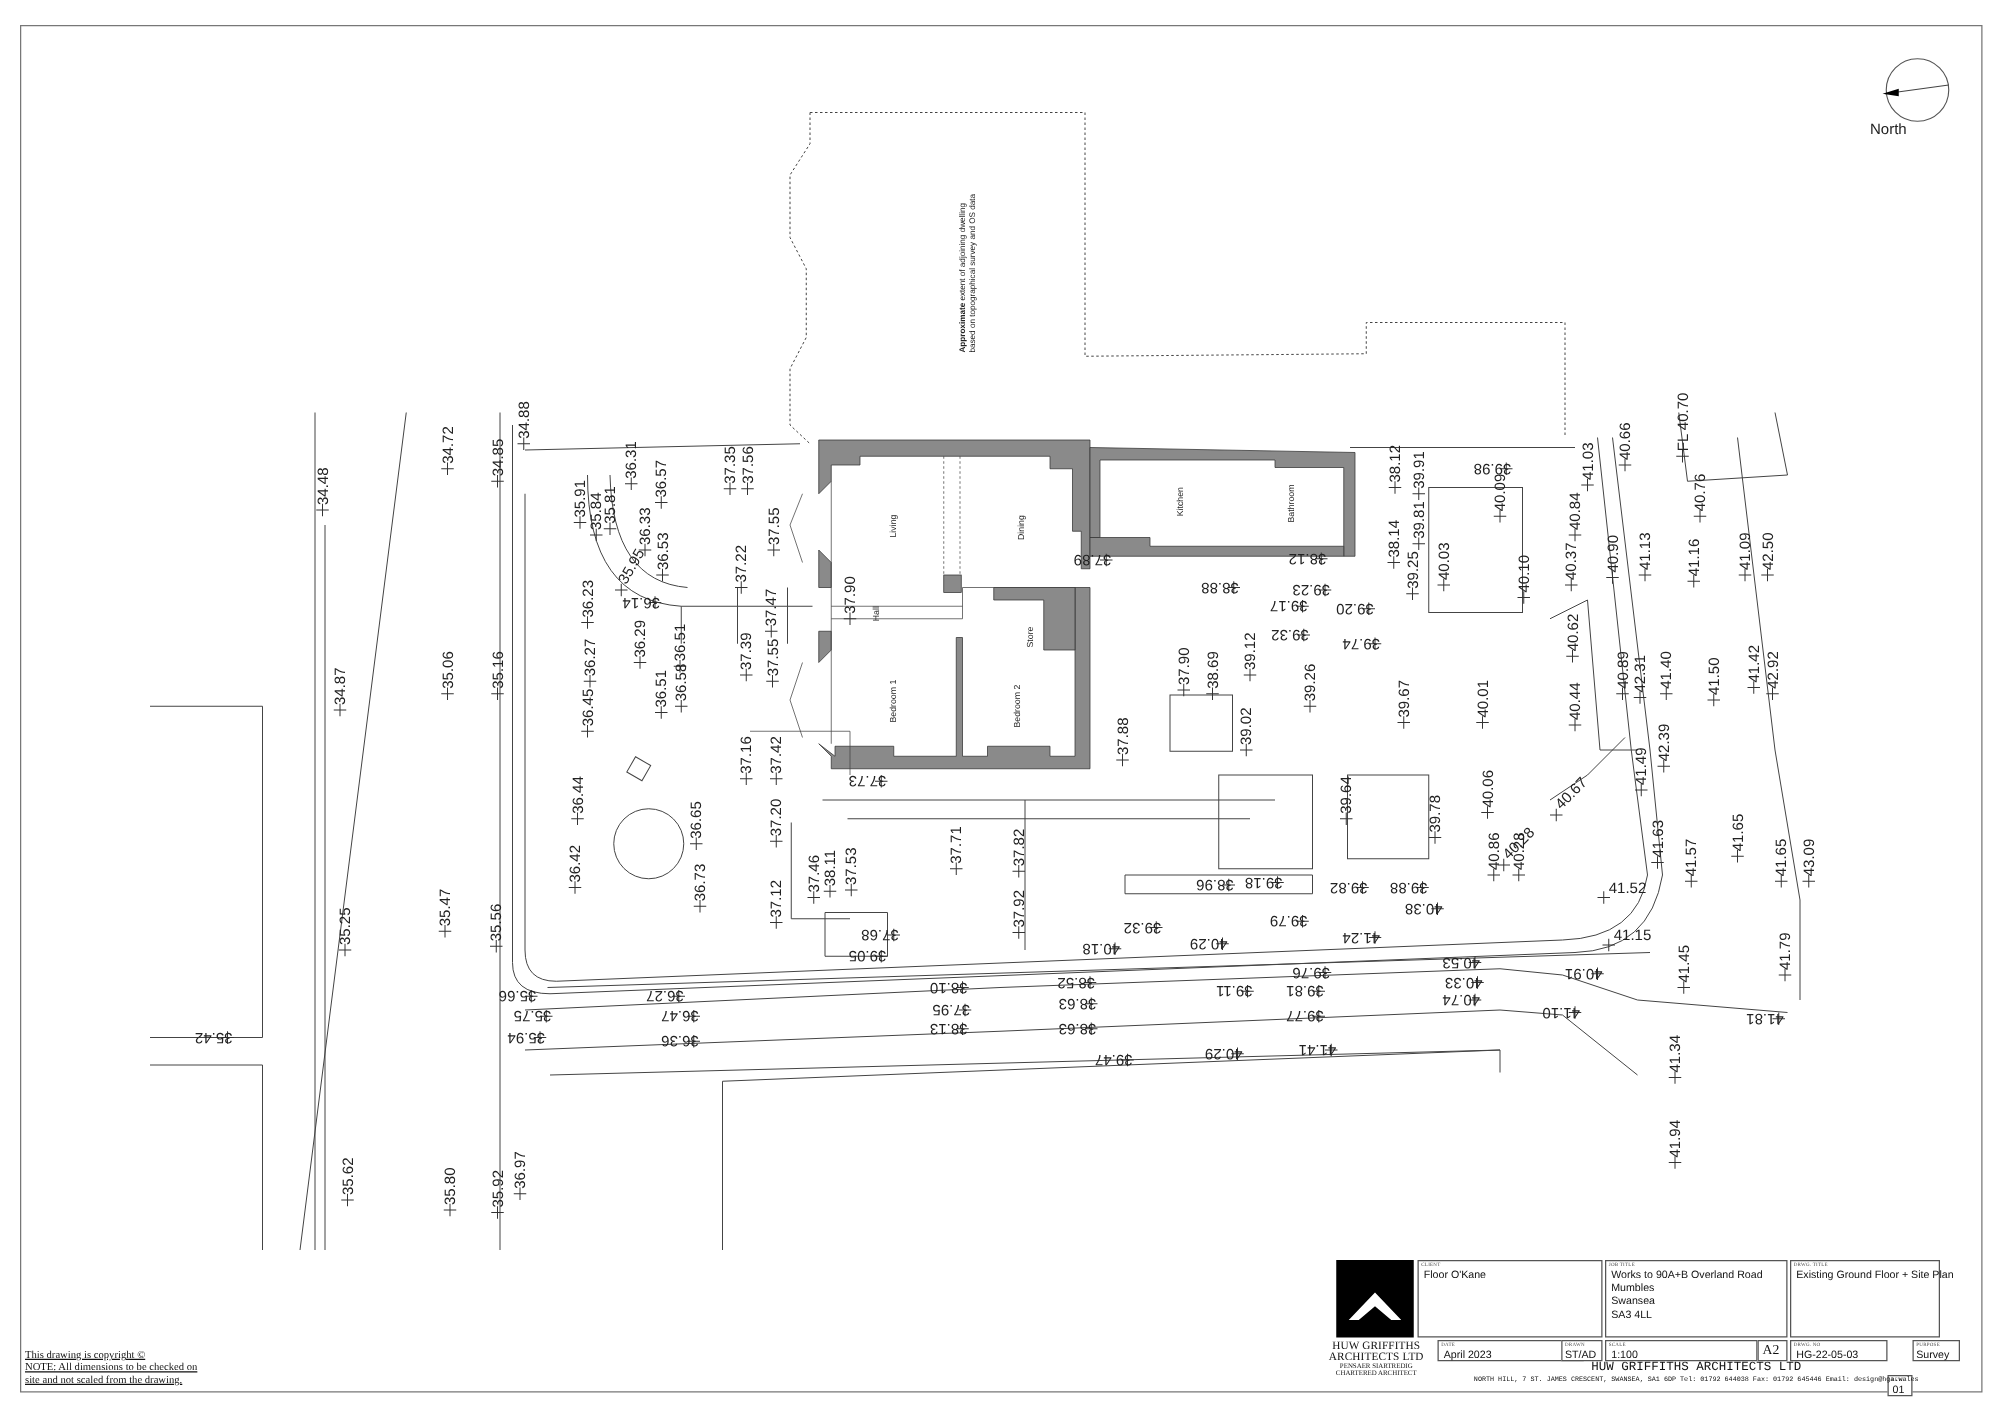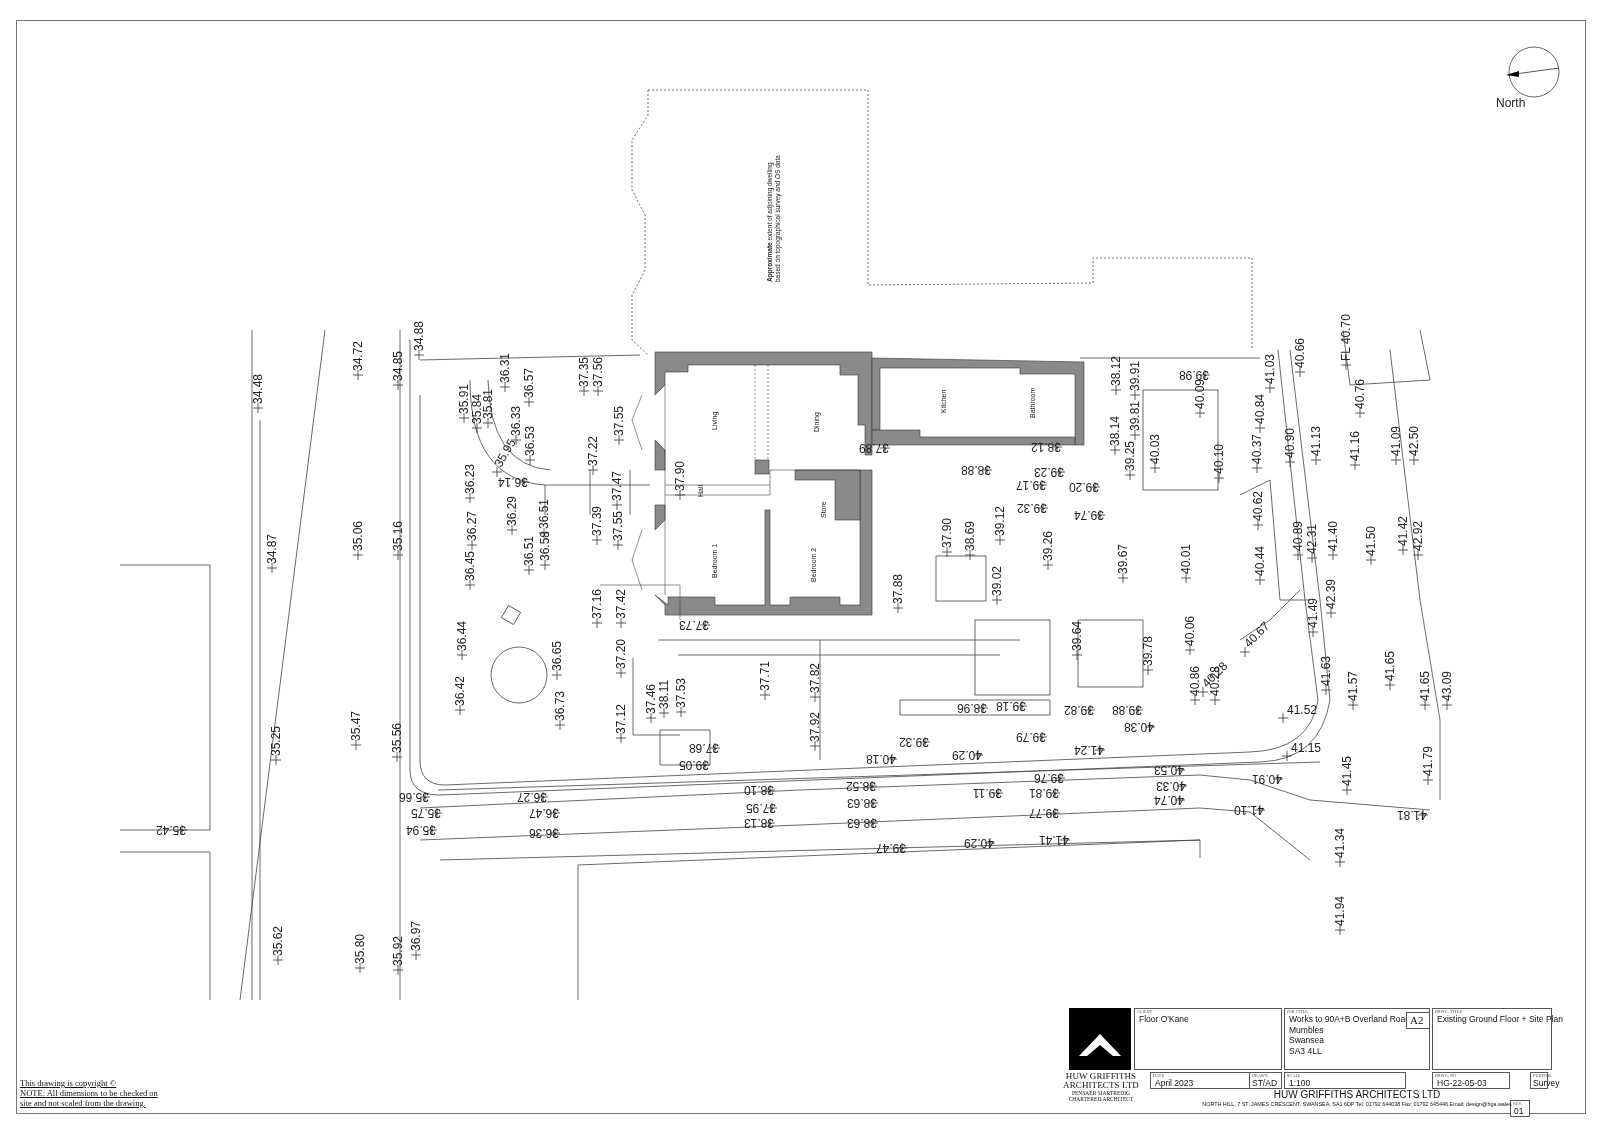--- a/index.html
+++ b/index.html
@@ -10,21 +10,21 @@
   .room{font-family:"Liberation Sans",sans-serif;font-size:7px;fill:#222;}
   .note{position:absolute;left:20px;top:1078px;font-family:"Liberation Serif",serif;font-size:8.5px;line-height:10px;color:#111;text-decoration:underline;}
   .north-label{position:absolute;left:1496px;top:96px;font-size:12px;}
   .tb-cell{position:absolute;border:1px solid #555;box-sizing:border-box;background:#fff;}
   .tb-cap{position:absolute;left:2px;top:0px;font-family:"Liberation Serif",serif;font-size:4px;letter-spacing:.2px;color:#444;text-transform:uppercase;}
   .tb-val{position:absolute;left:4px;top:5px;font-size:8.5px;line-height:10.5px;color:#111;white-space:pre;}
   .logo{position:absolute;left:1069px;top:1008px;width:62px;height:62px;background:#000;}
   .firm{position:absolute;left:1060px;top:1072px;width:82px;text-align:center;font-family:"Liberation Serif",serif;color:#111;}
   .firm .n1{font-size:9px;line-height:9px;letter-spacing:.1px;}
   .firm .n2{font-size:5.5px;line-height:6px;}
-  .firm-bar{position:absolute;left:1152px;top:1090px;width:410px;text-align:center;font-family:Liberation Sans, sans-serif;color:#111;}
+  .firm-bar{position:absolute;left:1152px;top:1090px;width:410px;text-align:center;font-family:Liberation Mono, monospace;color:#111;}
   .firm-bar .big{font-size:10px;line-height:10px;}
   .firm-bar .addr{font-size:5.4px;line-height:8px;white-space:nowrap;}
 </style>
 </head>
 <body>
 
 <div class="frame"></div>
 
 <svg class="plan" width="1600" height="1131">
   <g fill="none" stroke="#444" stroke-width="0.8">
@@ -770,32 +770,32 @@
   <span class="tb-val">April 2023</span>
 </div>
 <div class="tb-cell" style="left:1249px;top:1072px;width:33px;height:17px;">
   <span class="tb-cap">Drawn</span>
   <span class="tb-val" style="left:2px">ST/AD</span>
 </div>
 <div class="tb-cell" style="left:1284px;top:1072px;width:122px;height:17px;">
   <span class="tb-cap">Scale</span>
   <span class="tb-val">1:100</span>
 </div>
-<div class="tb-cell" style="left:1406px;top:1012px;width:24px;height:17px;font-family:'Liberation Serif',serif;">
+<div class="tb-cell" style="left:1406px;top:1072px;width:24px;height:17px;font-family:'Liberation Serif',serif;">
   <span class="tb-val" style="font-family:'Liberation Serif',serif;font-size:11px;left:3px;top:2px">A2</span>
 </div>
 <div class="tb-cell" style="left:1432px;top:1072px;width:78px;height:17px;">
   <span class="tb-cap">Drwg. No</span>
   <span class="tb-val">HG-22-05-03</span>
 </div>
 <div class="tb-cell" style="left:1510px;top:1072px;width:20px;height:17px;margin-top:28px;">
   <span class="tb-cap">Rev.</span>
   <span class="tb-val" style="left:3px">01</span>
 </div>
-<div class="tb-cell" style="left:1530px;top:1072px;width:18px;height:17px;">
+<div class="tb-cell" style="left:1530px;top:1072px;width:38px;height:17px;">
   <span class="tb-cap">Purpose</span>
   <span class="tb-val" style="left:2px">Survey</span>
 </div>
 
 <div class="firm-bar">
   <div class="big">HUW GRIFFITHS ARCHITECTS LTD</div>
   <div class="addr">NORTH HILL, 7 ST. JAMES CRESCENT, SWANSEA, SA1 6DP  Tel: 01792 644038  Fax: 01792 645446  Email: design@hga.wales</div>
 </div>
 
 </body></html>

